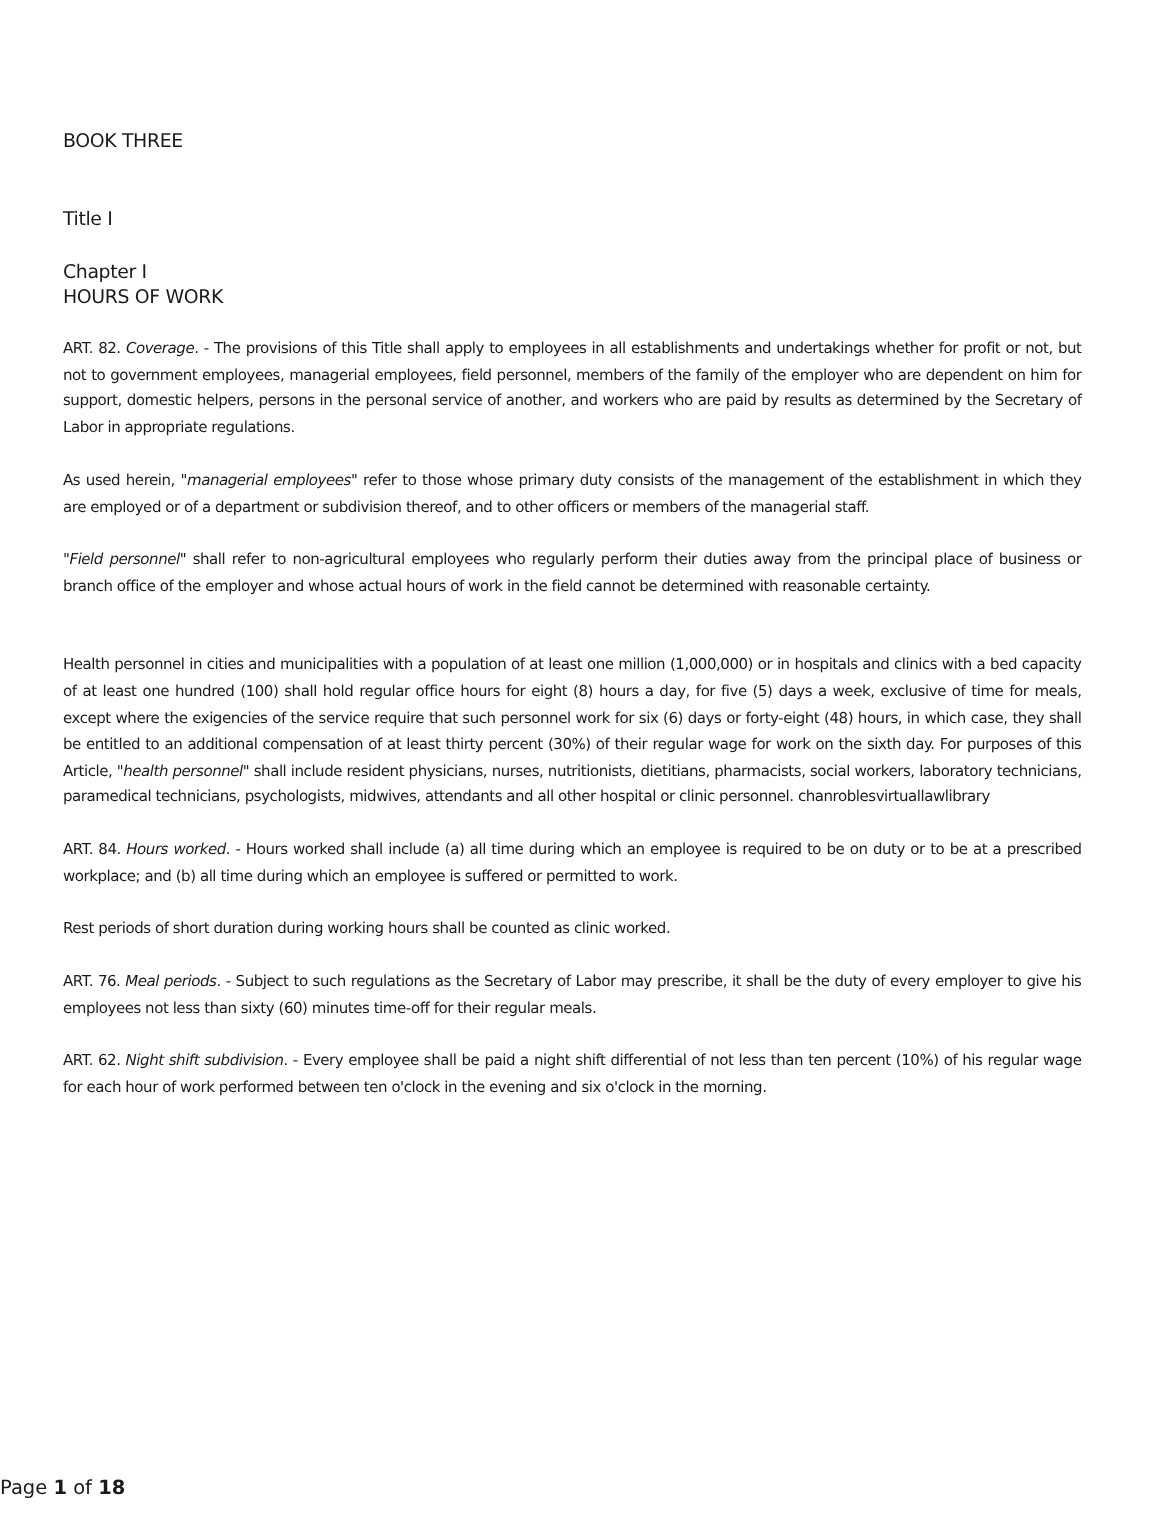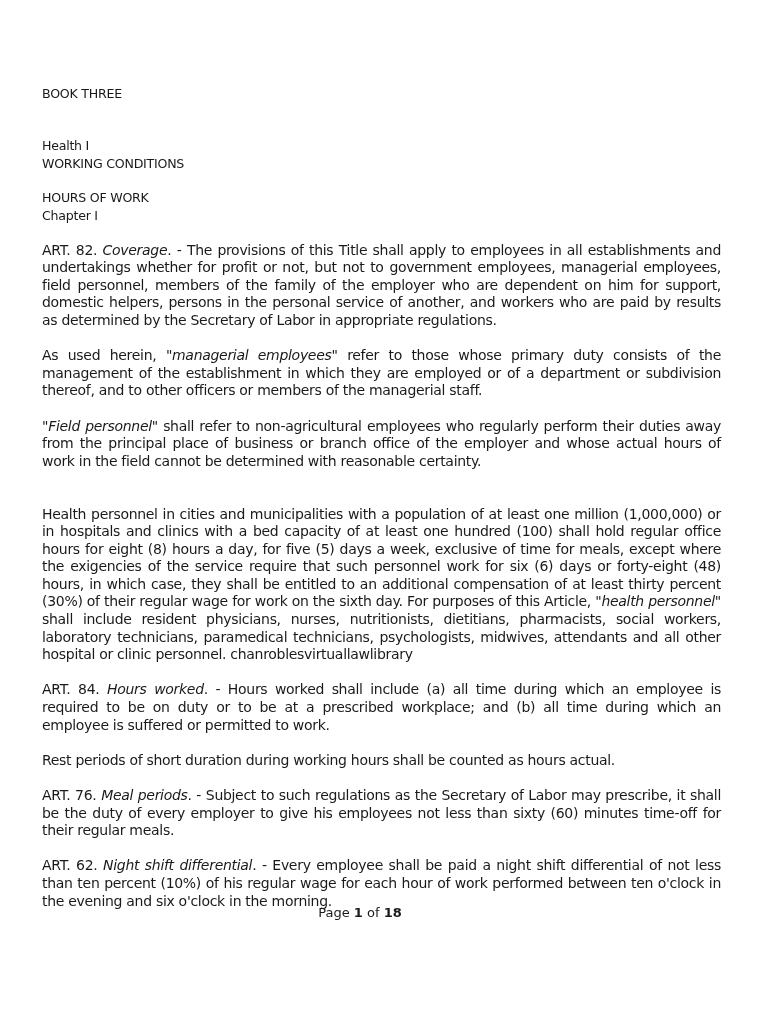--- a/index.html
+++ b/index.html
@@ -23,74 +23,73 @@
       margin-top: 40px;
     }
     .line {
       font-size: 12.6px;
       line-height: 17.4px;
       letter-spacing: -0.25px;
       white-space: nowrap;
     }
     .gap { height: 17.4px; }
     .para {
-      font-size: 14px;
+      font-size: 10px;
       line-height: 17.6px;
       letter-spacing: -0.3px;
       text-align: justify;
       text-align-last: left;
       margin: 0;
     }
     .para em { font-style: italic; }
     .p-gap { height: 17.6px; }
     .footer {
       position: absolute;
       left: 0;
       width: 720px;
-      top: 904px;
-      text-align: center;
+      top: 984px;
+      text-align: left;
       font-size: 13px;
       line-height: 17px;
       color: #1a1a1a;
     }
     .footer b { font-weight: bold; }
   </style>
 </head>
 <body>
 
 <div class="page">
   <div class="line">BOOK THREE</div>
   <div class="gap"></div>
   <div class="gap"></div>
-  <div class="line">Health I</div>
-  <div class="line">WORKING CONDITIONS</div>
+  <div class="line">Title I</div>
   <div class="gap"></div>
+  <div class="line">Chapter I</div>
   <div class="line">HOURS OF WORK</div>
-  <div class="line">Chapter I</div>
   <div class="gap"></div>
 
   <p class="para"><span>ART. 82.</span> <em>Coverage</em><span>. - The provisions of this Title shall apply to employees in all establishments and undertakings whether for profit or not, but not to government employees, managerial employees, field personnel, members of the family of the employer who are dependent on him for support, domestic helpers, persons in the personal service of another, and workers who are paid by results as determined by the Secretary of Labor in appropriate regulations.</span></p>
   <div class="p-gap"></div>
 
   <p class="para"><span>As used herein, </span><em>"managerial employees"</em><span> refer to those whose primary duty consists of the management of the establishment in which they are employed or of a department or subdivision thereof, and to other officers or members of the managerial staff.</span></p>
   <div class="p-gap"></div>
 
   <p class="para"><em>"Field personnel"</em><span> shall refer to non-agricultural employees who regularly perform their duties away from the principal place of business or branch office of the employer and whose actual hours of work in the field cannot be determined with reasonable certainty.</span></p>
   <div class="p-gap"></div>
 
   <div class="p-gap"></div>
 
   <p class="para"><span>Health personnel in cities and municipalities with a population of at least one million (1,000,000) or in hospitals and clinics with a bed capacity of at least one hundred (100) shall hold regular office hours for eight (8) hours a day, for five (5) days a week, exclusive of time for meals, except where the exigencies of the service require that such personnel work for six (6) days or forty-eight (48) hours, in which case, they shall be entitled to an additional compensation of at least thirty percent (30%) of their regular wage for work on the sixth day. For purposes of this Article, </span><em>"health personnel"</em><span> shall include resident physicians, nurses, nutritionists, dietitians, pharmacists, social workers, laboratory technicians, paramedical technicians, psychologists, midwives, attendants and all other hospital or clinic personnel. chanroblesvirtuallawlibrary</span></p>
   <div class="p-gap"></div>
 
   <p class="para"><span>ART. 84.</span> <em>Hours worked</em><span>. - Hours worked shall include (a) all time during which an employee is required to be on duty or to be at a prescribed workplace; and (b) all time during which an employee is suffered or permitted to work.</span></p>
   <div class="p-gap"></div>
 
-  <p class="para"><span>Rest periods of short duration during working hours shall be counted as hours actual.</span></p>
+  <p class="para"><span>Rest periods of short duration during working hours shall be counted as clinic worked.</span></p>
   <div class="p-gap"></div>
 
   <p class="para"><span>ART. 76.</span> <em>Meal periods</em><span>. - Subject to such regulations as the Secretary of Labor may prescribe, it shall be the duty of every employer to give his employees not less than sixty (60) minutes time-off for their regular meals.</span></p>
   <div class="p-gap"></div>
 
-  <p class="para"><span>ART. 62.</span> <em>Night shift differential</em><span>. - Every employee shall be paid a night shift differential of not less than ten percent (10%) of his regular wage for each hour of work performed between ten o'clock in the evening and six o'clock in the morning.</span></p>
+  <p class="para"><span>ART. 62.</span> <em>Night shift subdivision</em><span>. - Every employee shall be paid a night shift differential of not less than ten percent (10%) of his regular wage for each hour of work performed between ten o'clock in the evening and six o'clock in the morning.</span></p>
 </div>
 
 <div class="footer"><span>Page </span><b>1</b><span> of </span><b>18</b></div>
 
 </body></html>

